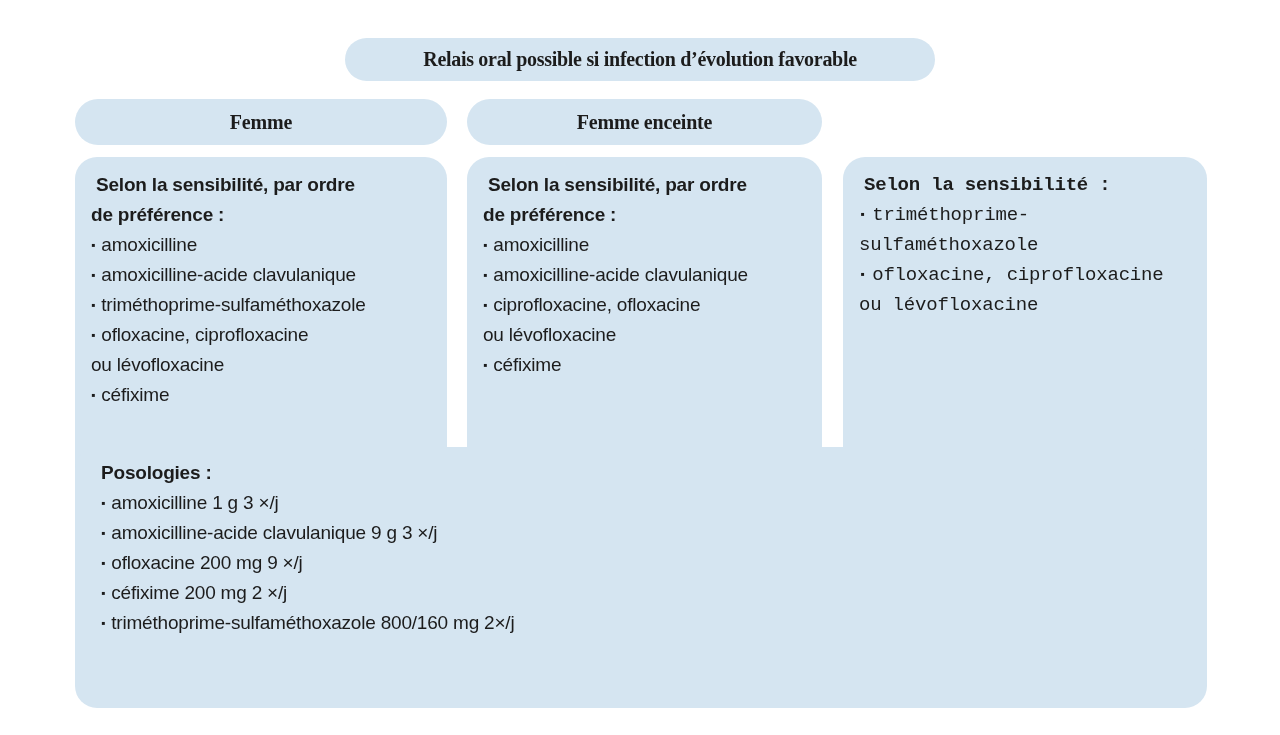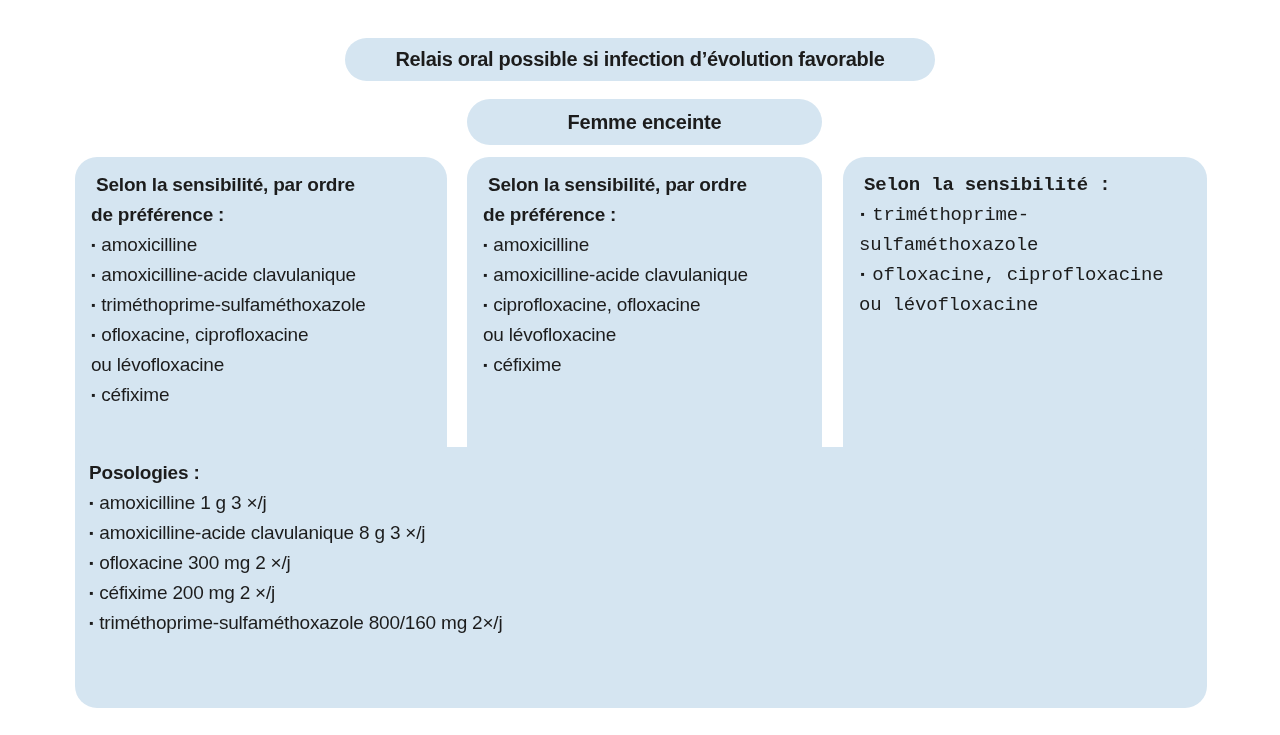--- a/index.html
+++ b/index.html
@@ -21,38 +21,39 @@
   }
   .pill {
     position: absolute;
     background: var(--box-bg);
     display: flex;
     align-items: center;
     justify-content: center;
     font-weight: 700;
     font-size: 20px;
     text-align: center;
+    font-family: Liberation Serif, serif;
   }
   .top-pill { left: 345px; top: 38px; width: 590px; height: 43px; border-radius: 22px; letter-spacing: -0.3px; }
   .col-header { top: 99px; height: 46px; border-radius: 23px; }
   .hdr-0 { left: 75px;  width: 372px; }
   .hdr-1 { left: 467px; width: 355px; }
   .hdr-2 { left: 843px; width: 364px; }
   .box {
     position: absolute;
     background: var(--box-bg);
     border-radius: 22px;
     font-size: 19px;
     line-height: 30px;
   }
   .content-box { top: 157px; height: 345px; padding: 13px 15px 16px 16px; }
   .box-0 { left: 75px;  width: 372px; }
   .box-1 { left: 467px; width: 355px; }
   .box-2 { left: 843px; width: 364px; font-family: Liberation Mono, monospace; }
-  .bottom-box { left: 75px; top: 447px; width: 1132px; height: 261px; padding: 11px 20px 0 14px; }
+  .bottom-box { left: 75px; top: 447px; width: 1132px; height: 261px; padding: 11px 20px 0 26px; }
   .intro {
     font-weight: 700;
     white-space: pre-line;
     text-indent: 5px;
   }
   .item { white-space: normal; }
   .bullet {
     font-size: 12px;
     margin-right: 6px;
     vertical-align: 2px;
@@ -62,20 +63,23 @@
 </style>
 </head>
 <body>
 
 <div class="canvas">
 
   <div class="pill top-pill">
     <span>Relais oral possible si infection d’évolution favorable</span>
   </div>
 
+  <div class="pill col-header hdr-0">
+    <span>Femme</span>
+  </div>
   <div class="pill col-header hdr-1">
     <span>Femme enceinte</span>
   </div>
 
   <div class="box content-box box-0">
     <div class="intro">Selon la sensibilité, par ordre
 de préférence :</div>
     <div class="item"><span class="bullet">▪</span><span class="item-text">amoxicilline</span></div>
     <div class="item"><span class="bullet">▪</span><span class="item-text">amoxicilline-acide clavulanique</span></div>
     <div class="item"><span class="bullet">▪</span><span class="item-text">triméthoprime-sulfaméthoxazole</span></div>
@@ -97,19 +101,19 @@
   <div class="box content-box box-2">
     <div class="intro">Selon la sensibilité :</div>
     <div class="item"><span class="bullet">▪</span><span class="item-text">triméthoprime-sulfaméthoxazole</span></div>
     <div class="item"><span class="bullet">▪</span><span class="item-text">ofloxacine, ciprofloxacine
 ou lévofloxacine</span></div>
   </div>
 
   <div class="box bottom-box">
     <div class="intro" style="text-indent:0">Posologies :</div>
     <div class="item"><span class="bullet">▪</span><span class="item-text">amoxicilline 1 g 3 ×/j</span></div>
-    <div class="item"><span class="bullet">▪</span><span class="item-text">amoxicilline-acide clavulanique 8 g 3 ×/j</span></div>
-    <div class="item"><span class="bullet">▪</span><span class="item-text">ofloxacine 300 mg 2 ×/j</span></div>
+    <div class="item"><span class="bullet">▪</span><span class="item-text">amoxicilline-acide clavulanique 9 g 3 ×/j</span></div>
+    <div class="item"><span class="bullet">▪</span><span class="item-text">ofloxacine 200 mg 9 ×/j</span></div>
     <div class="item"><span class="bullet">▪</span><span class="item-text">céfixime 200 mg 2 ×/j</span></div>
     <div class="item"><span class="bullet">▪</span><span class="item-text">triméthoprime-sulfaméthoxazole 800/160 mg 2×/j</span></div>
   </div>
 
 </div>
 
 </body></html>

